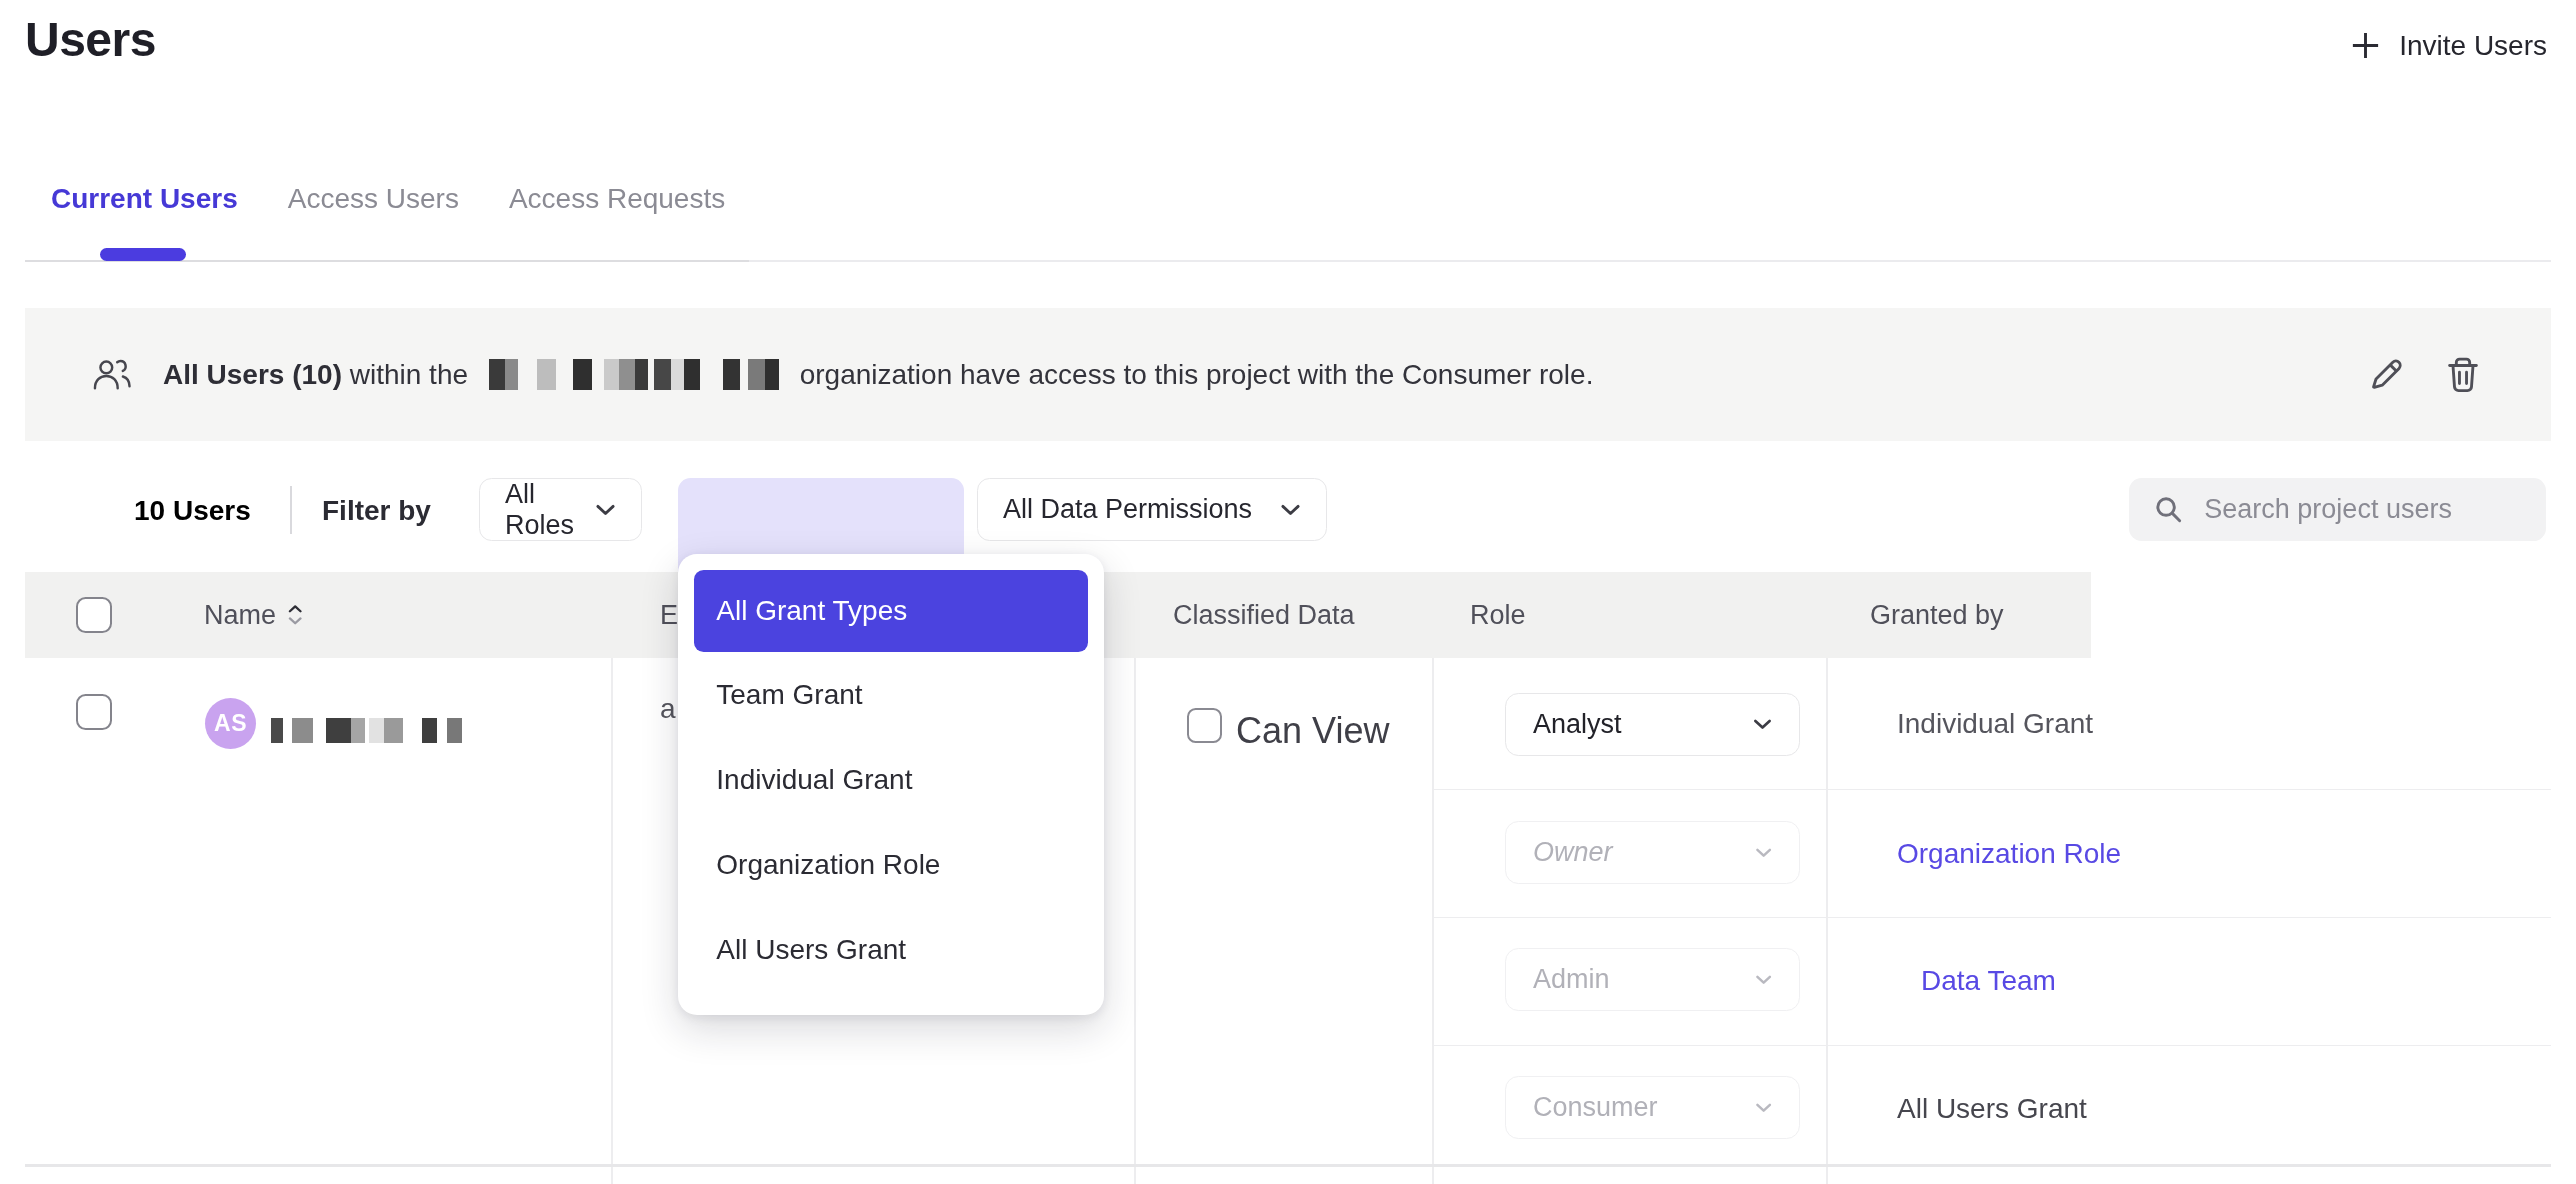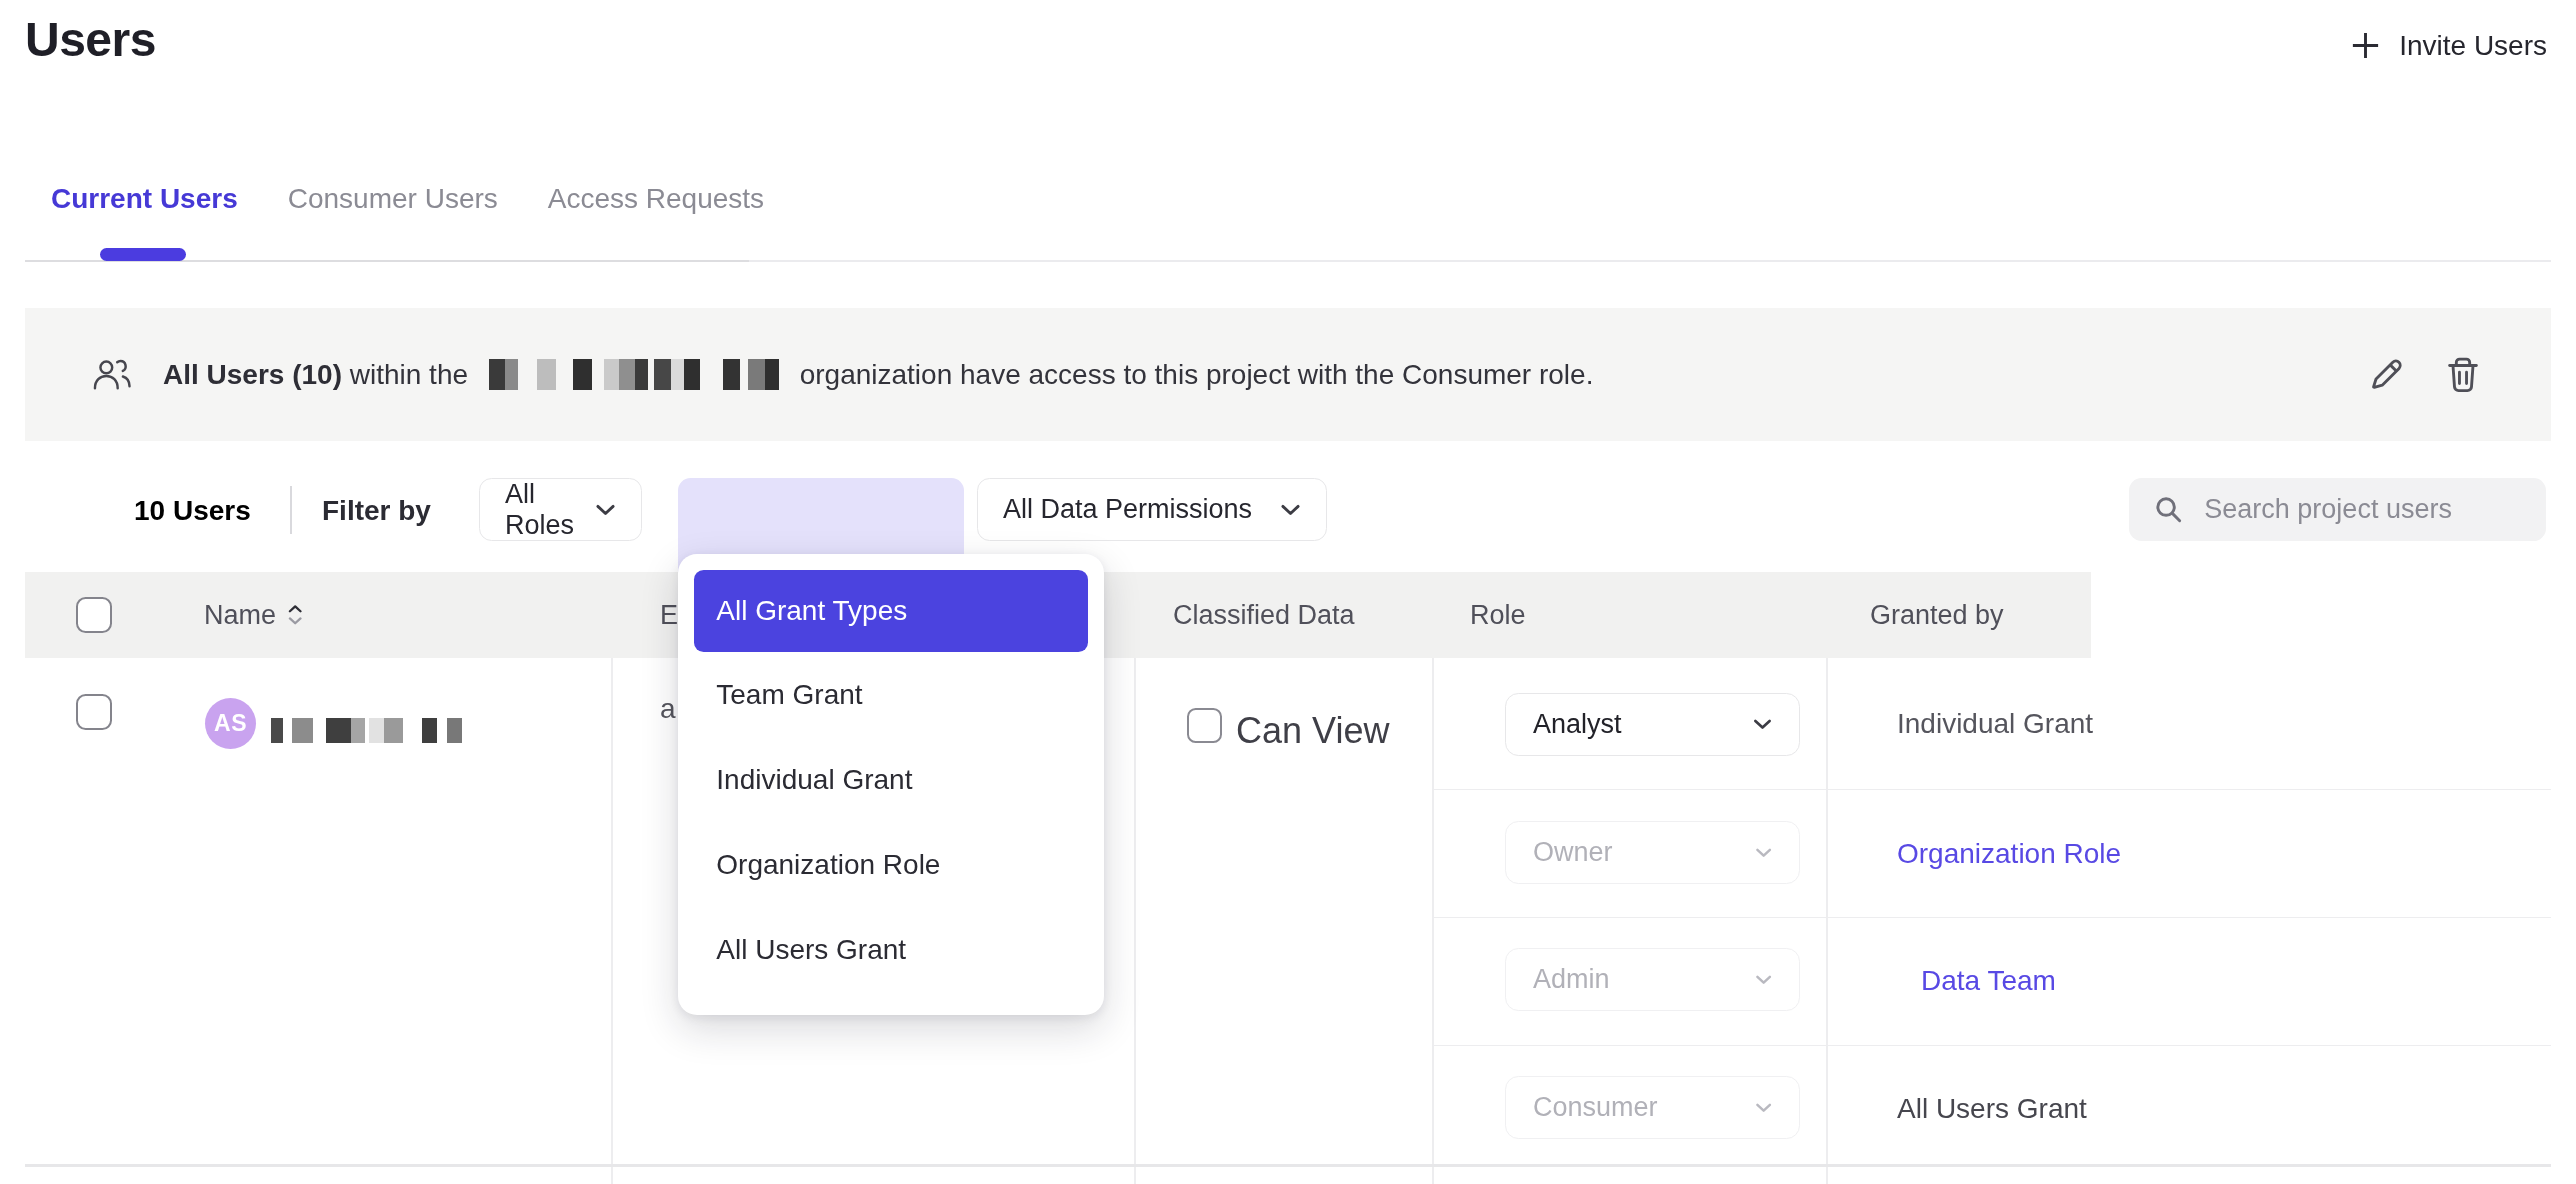--- a/index.html
+++ b/index.html
@@ -87,21 +87,21 @@
     <span>
       <svg width="33" height="33" viewBox="0 0 34 34">
           <path d="M17 4v26M4 17h26" stroke="#2b2b33" stroke-width="3" fill="none"></path>
         </svg>
     </span>
     <span>Invite Users</span>
   </div>
 
   <div class="abs tabs">
     <div class="tab active">Current Users</div>
-    <div class="tab">Consumer Users</div>
+    <div class="tab">Access Users</div>
     <div class="tab">Access Requests</div>
   </div>
   <div class="abs tab-line"></div>
   <div class="abs tab-line-dark"></div>
   <div class="abs tab-underline"></div>
 
   <div class="abs banner">
     <span>
       <svg width="40" height="36" viewBox="0 0 42 38" fill="none" stroke="#46464e" stroke-width="2.6" stroke-linecap="round">
         <circle cx="15" cy="11" r="6.2"></circle>
@@ -228,21 +228,21 @@
           <span>
               <svg width="19" height="12.5" viewBox="0 0 20 13">
                 <polyline points="2.5,3 10,10 17.5,3" fill="none" stroke="#3c3c44" stroke-width="2.8" stroke-linecap="round" stroke-linejoin="round"></polyline>
               </svg>
             </span>
         </div>
         <span class="granted" style="top:50px;">Individual Grant</span>
       </div>
 
       <div class="grant-row b" style="top:131px;height:129px;">
-        <div class="role-btn disabled" style="top:31px;">
+        <div class="role-btn disabled" style="top:31px;font-style:italic;">
           <span>Owner</span>
           <span>
               <svg width="17.3" height="11.5" viewBox="0 0 18 12">
                 <polyline points="2.5,3 9,9 15.5,3" fill="none" stroke="#b9b9c0" stroke-width="2.6" stroke-linecap="round" stroke-linejoin="round"></polyline>
               </svg>
             </span>
         </div>
         <span class="granted link" style="top:48px;">Organization Role</span>
       </div>
 

